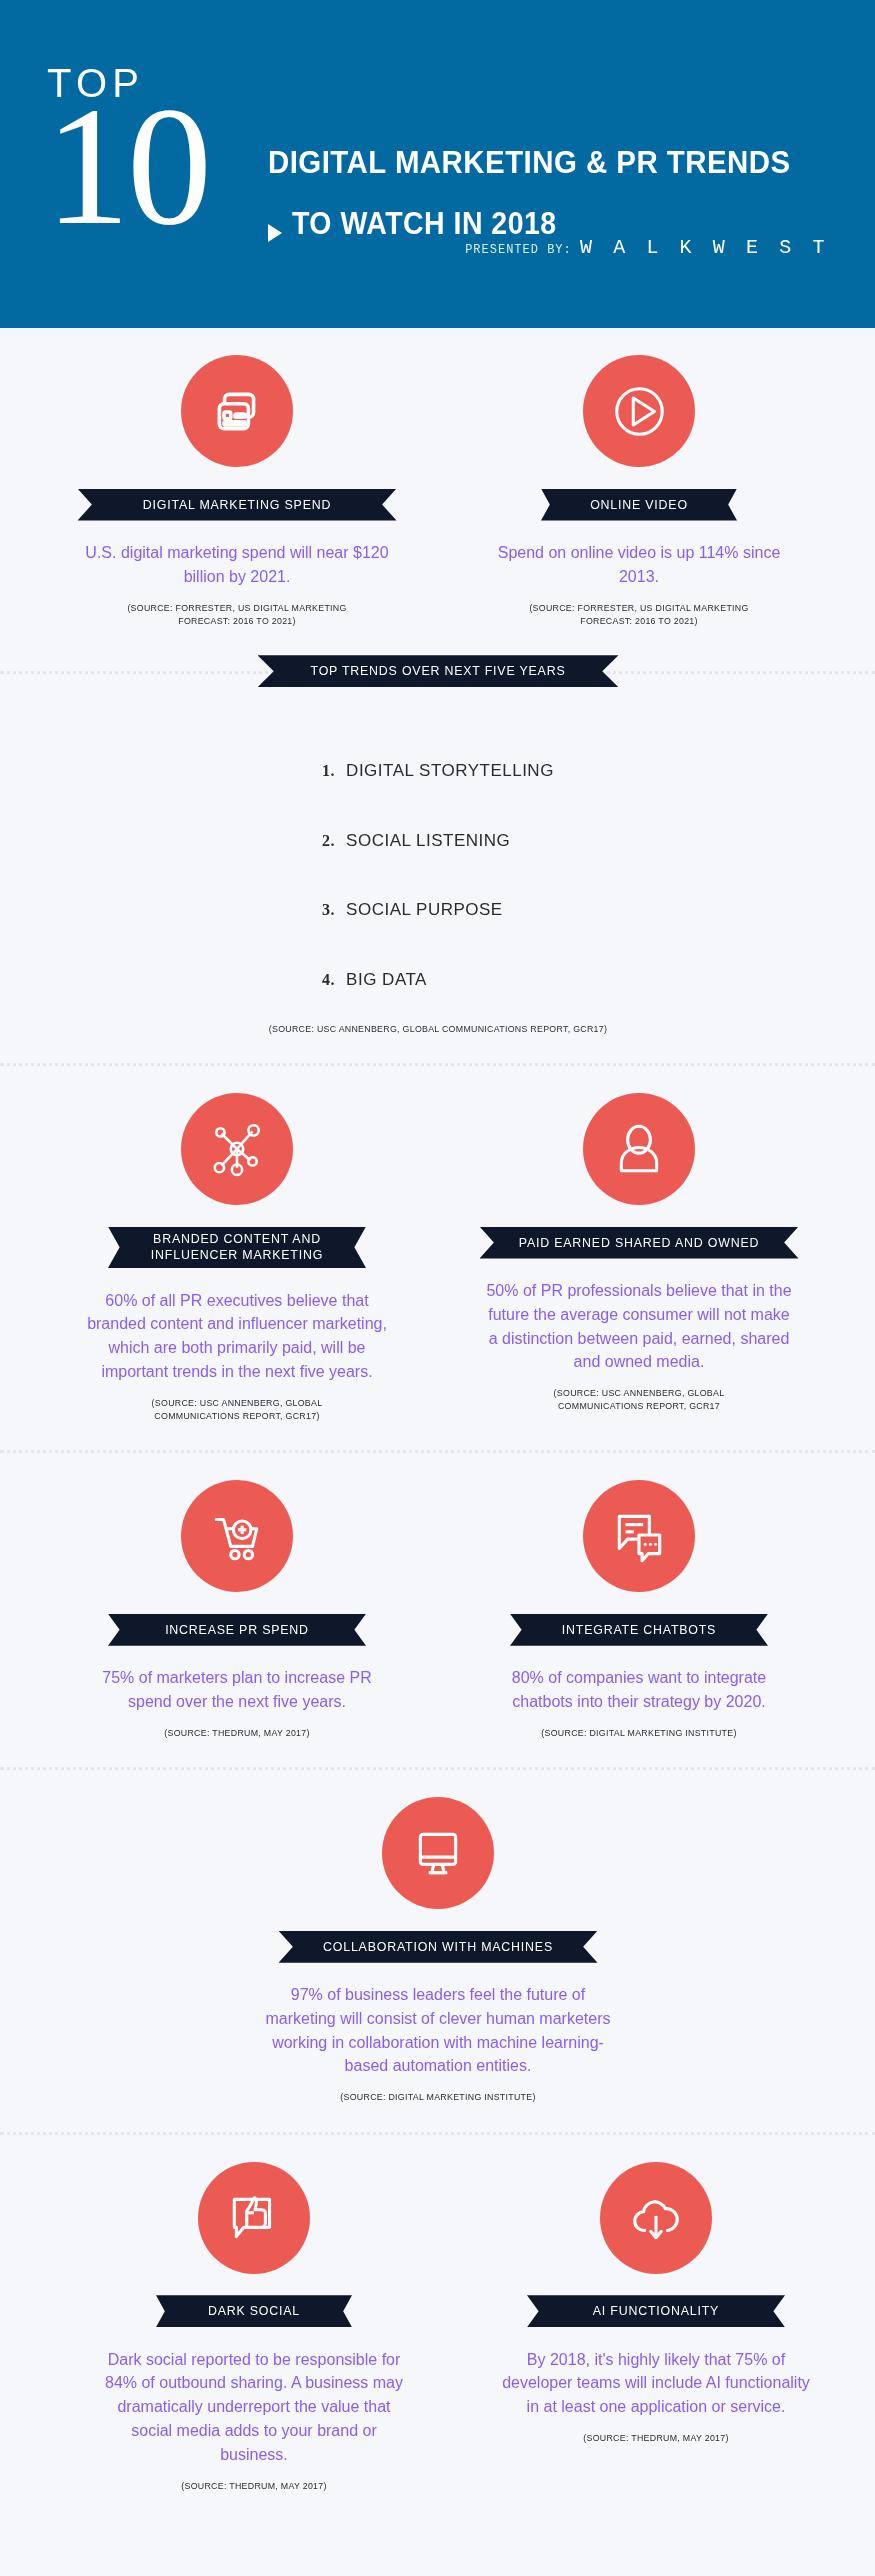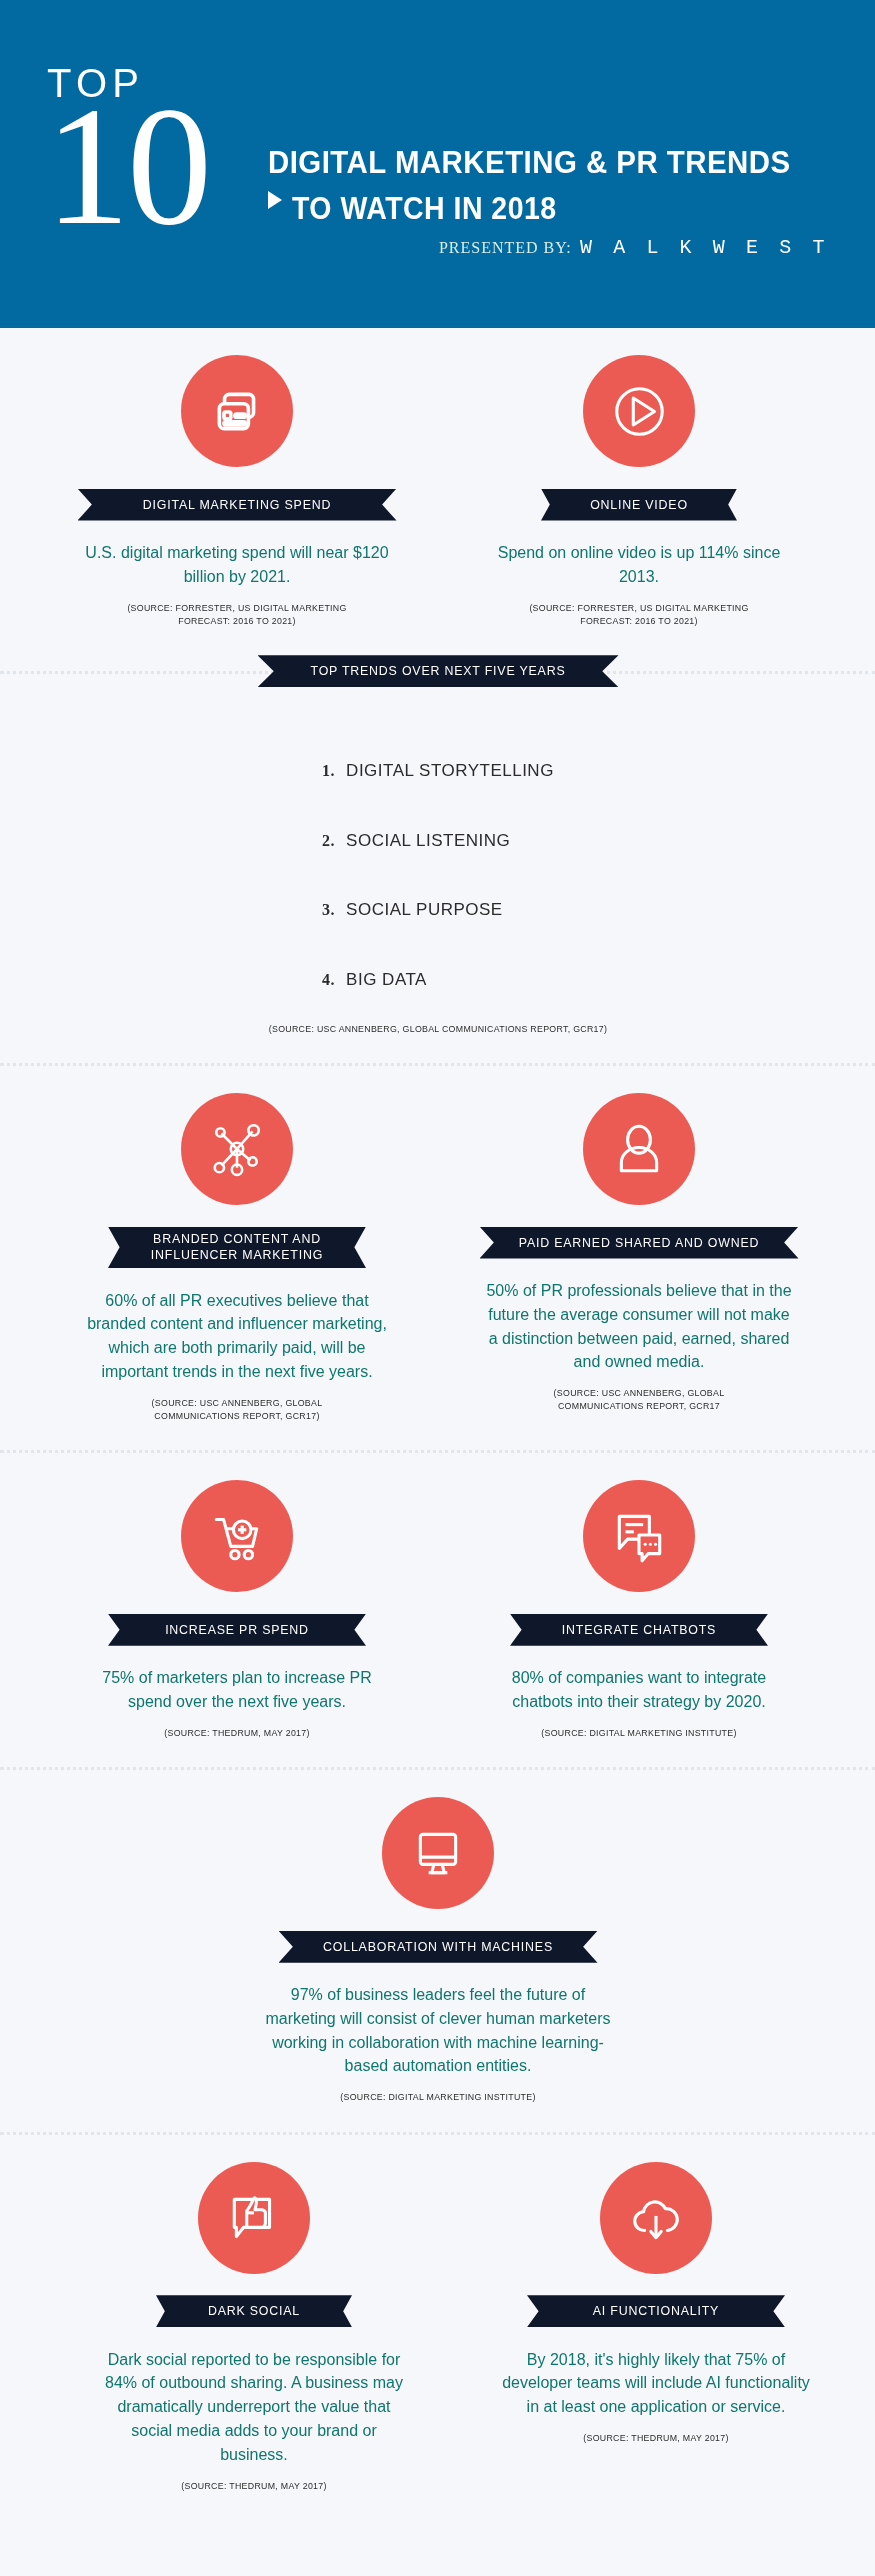--- a/index.html
+++ b/index.html
@@ -54,23 +54,23 @@
     font-size:32px;
     font-weight:700;
     letter-spacing:0.5px;
     font-family:"Liberation Sans Narrow","Liberation Sans",sans-serif;
     white-space:nowrap;
     transform:scaleX(0.92);
     transform-origin:left center;
   }
   .hdr-sub2row {
     position:absolute;
-    left:268px; top:139px;
+    left:268px; top:154px;
     display:flex;
-    align-items:flex-start;
+    align-items:flex-end;
     gap:10.3px;
   }
   .hdr-arrow {
     width:0;height:0;
     border-top:9.8px solid transparent;
     border-bottom:9.8px solid transparent;
     border-left:14.4px solid #ffffff;
   }
   .hdr-sub2 {
     color:#ffffff;
@@ -84,23 +84,23 @@
   }
   .hdr-presented {
     position:absolute;
     right:47px; top:184px;
     display:flex;
     align-items:baseline;
     gap:8.2px;
     color:#d6efe7;
   }
   .hdr-presented .pb {
-    font-size:16px;
+    font-size:12px;
     letter-spacing:1px;
-    font-family:Liberation Serif, serif;
+    font-family:Liberation Mono, monospace;
     color:#d9f0e8;
   }
   .hdr-presented .ww {
     font-size:20px;
     letter-spacing:4.6px;
     color:#ffffff;
     font-family:Liberation Mono, monospace;
   }
 
   
@@ -155,21 +155,21 @@
     white-space:pre-line;
   }
   .ribbon.r-wide { min-width:319px; }
   .ribbon.r-mid  { min-width:258px; }
   .ribbon.r-narrow { min-width:196px; }
 
   .stat {
     font-size:16px;
     line-height:1.48;
     text-align:center;
-    color:#0f766e;
+    color:#8b5cf6;
     max-width:309px;
     font-family:"Liberation Sans Narrow","Liberation Sans",sans-serif;
     margin-bottom:13.4px;
   }
   .source {
     font-size:8.8px;
     letter-spacing:0.3px;
     text-align:center;
     color:#2b2b2b;
     line-height:1.5;

